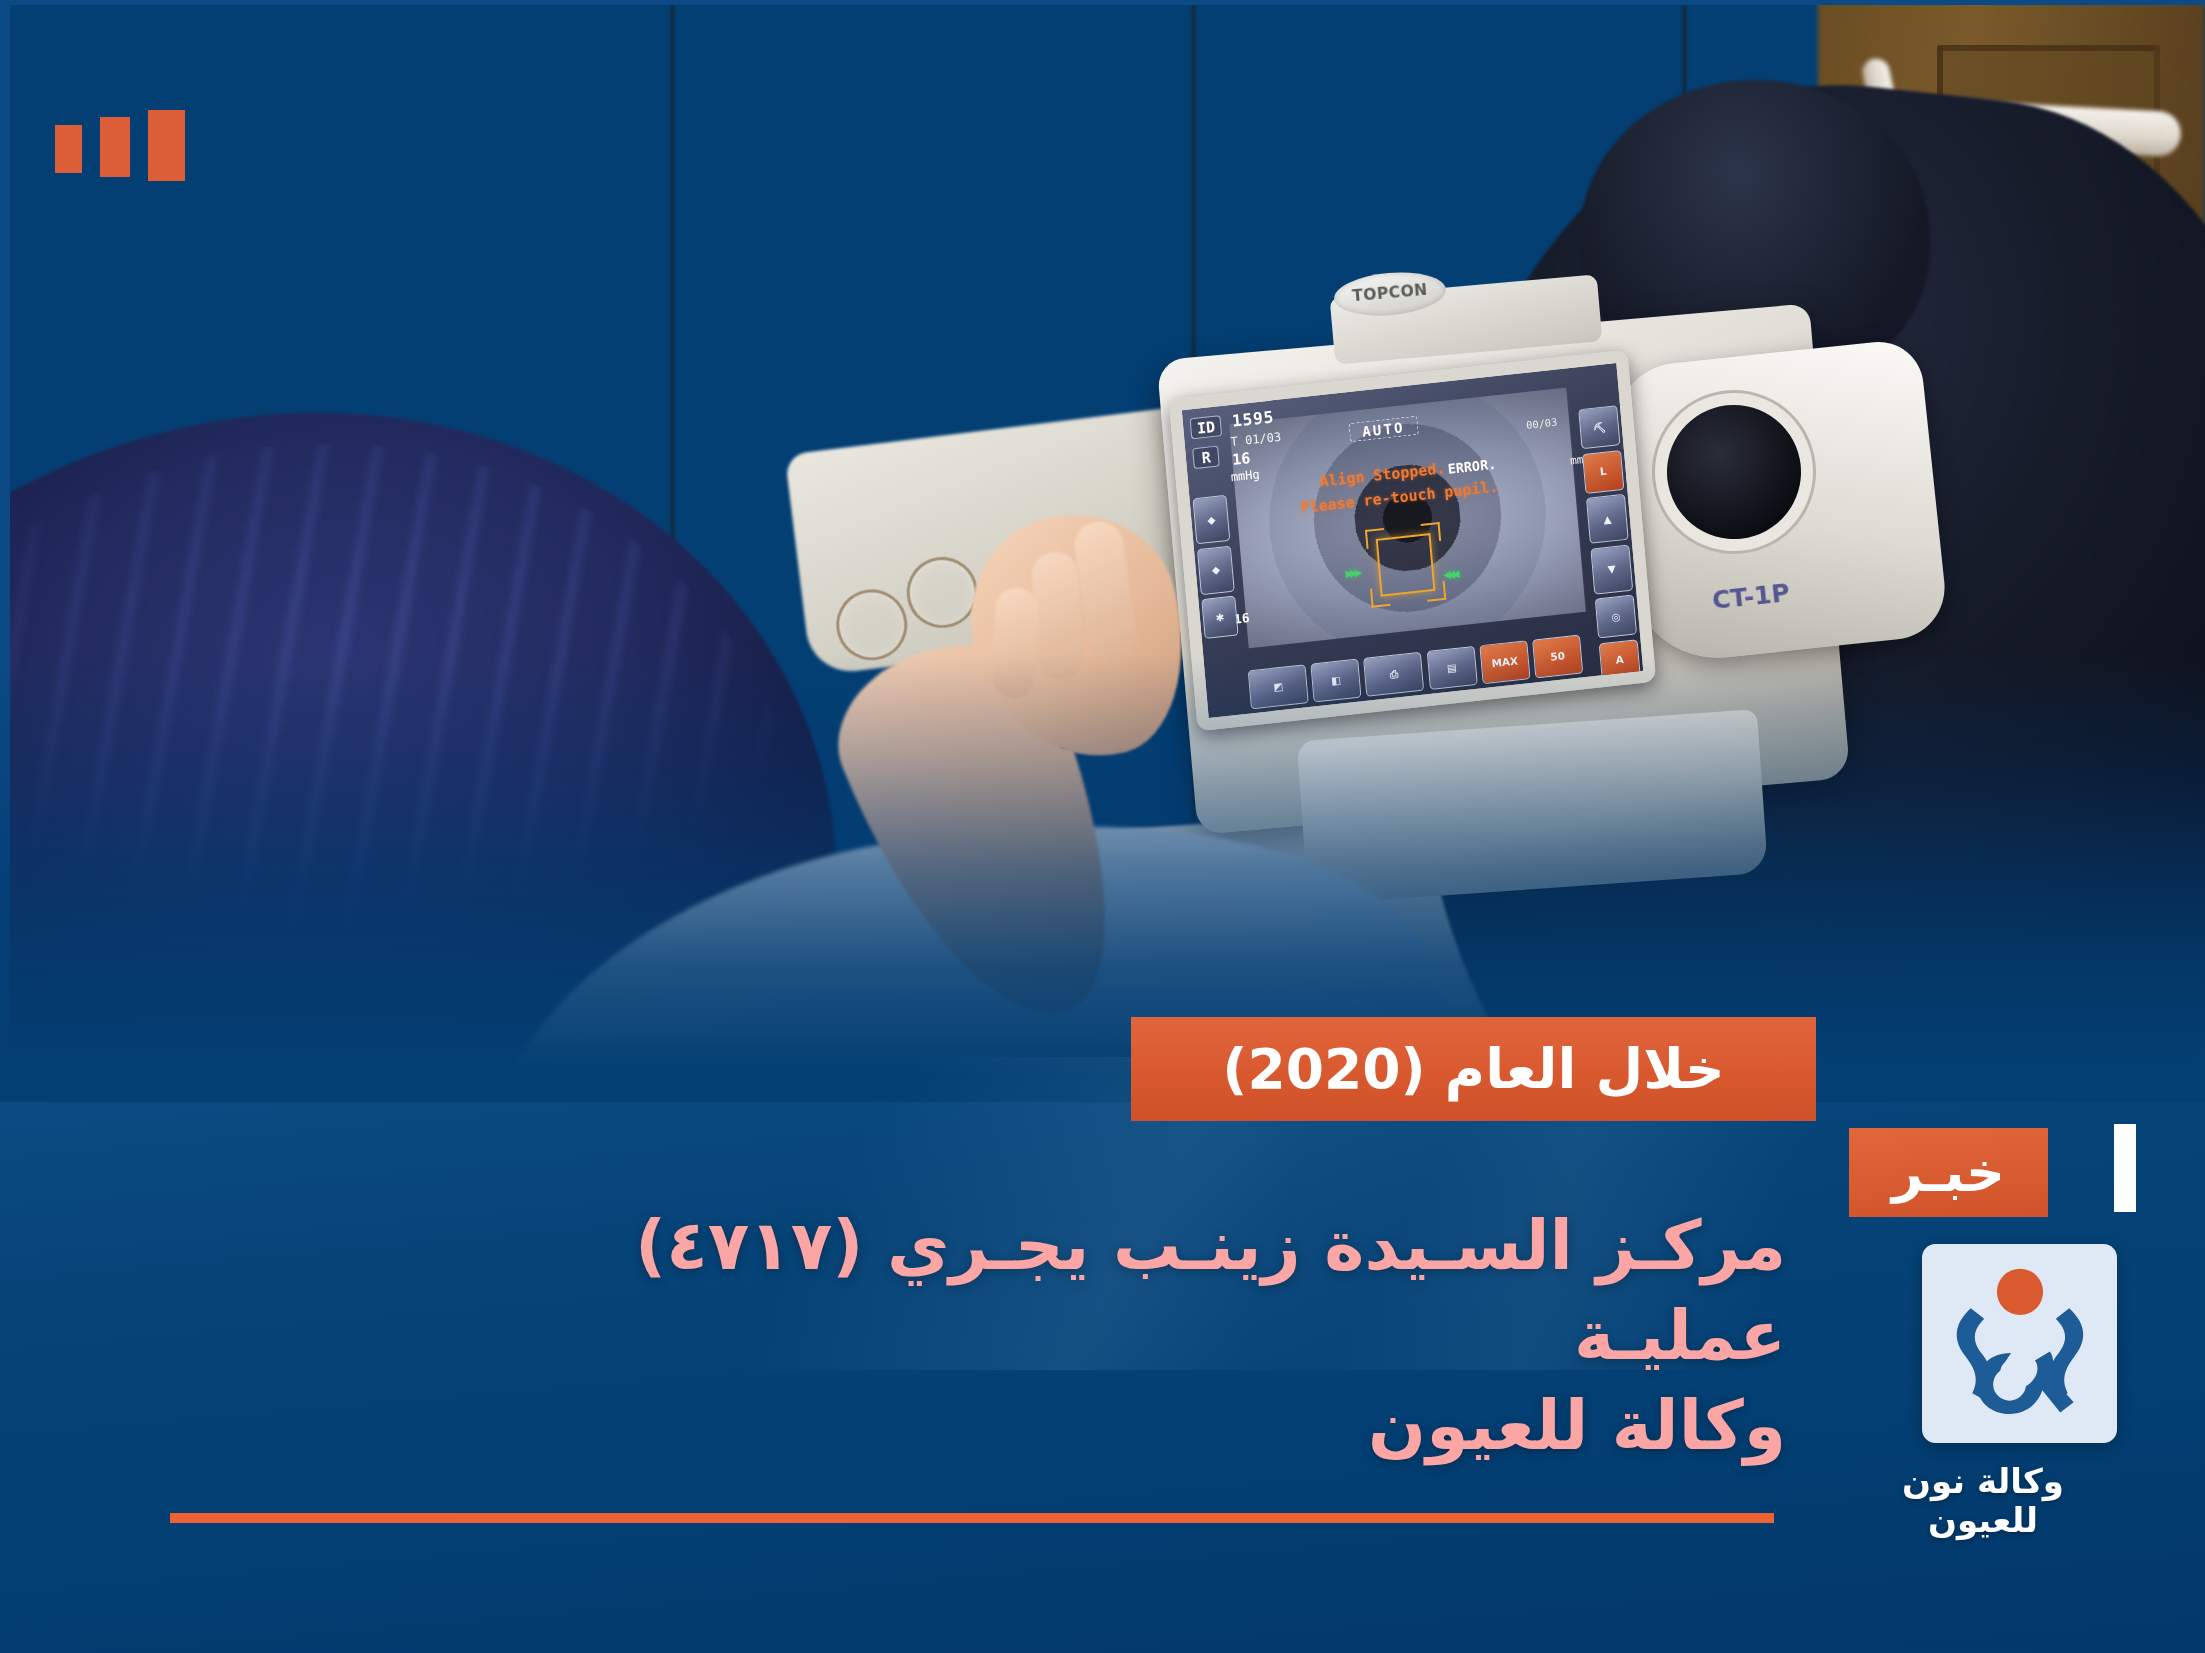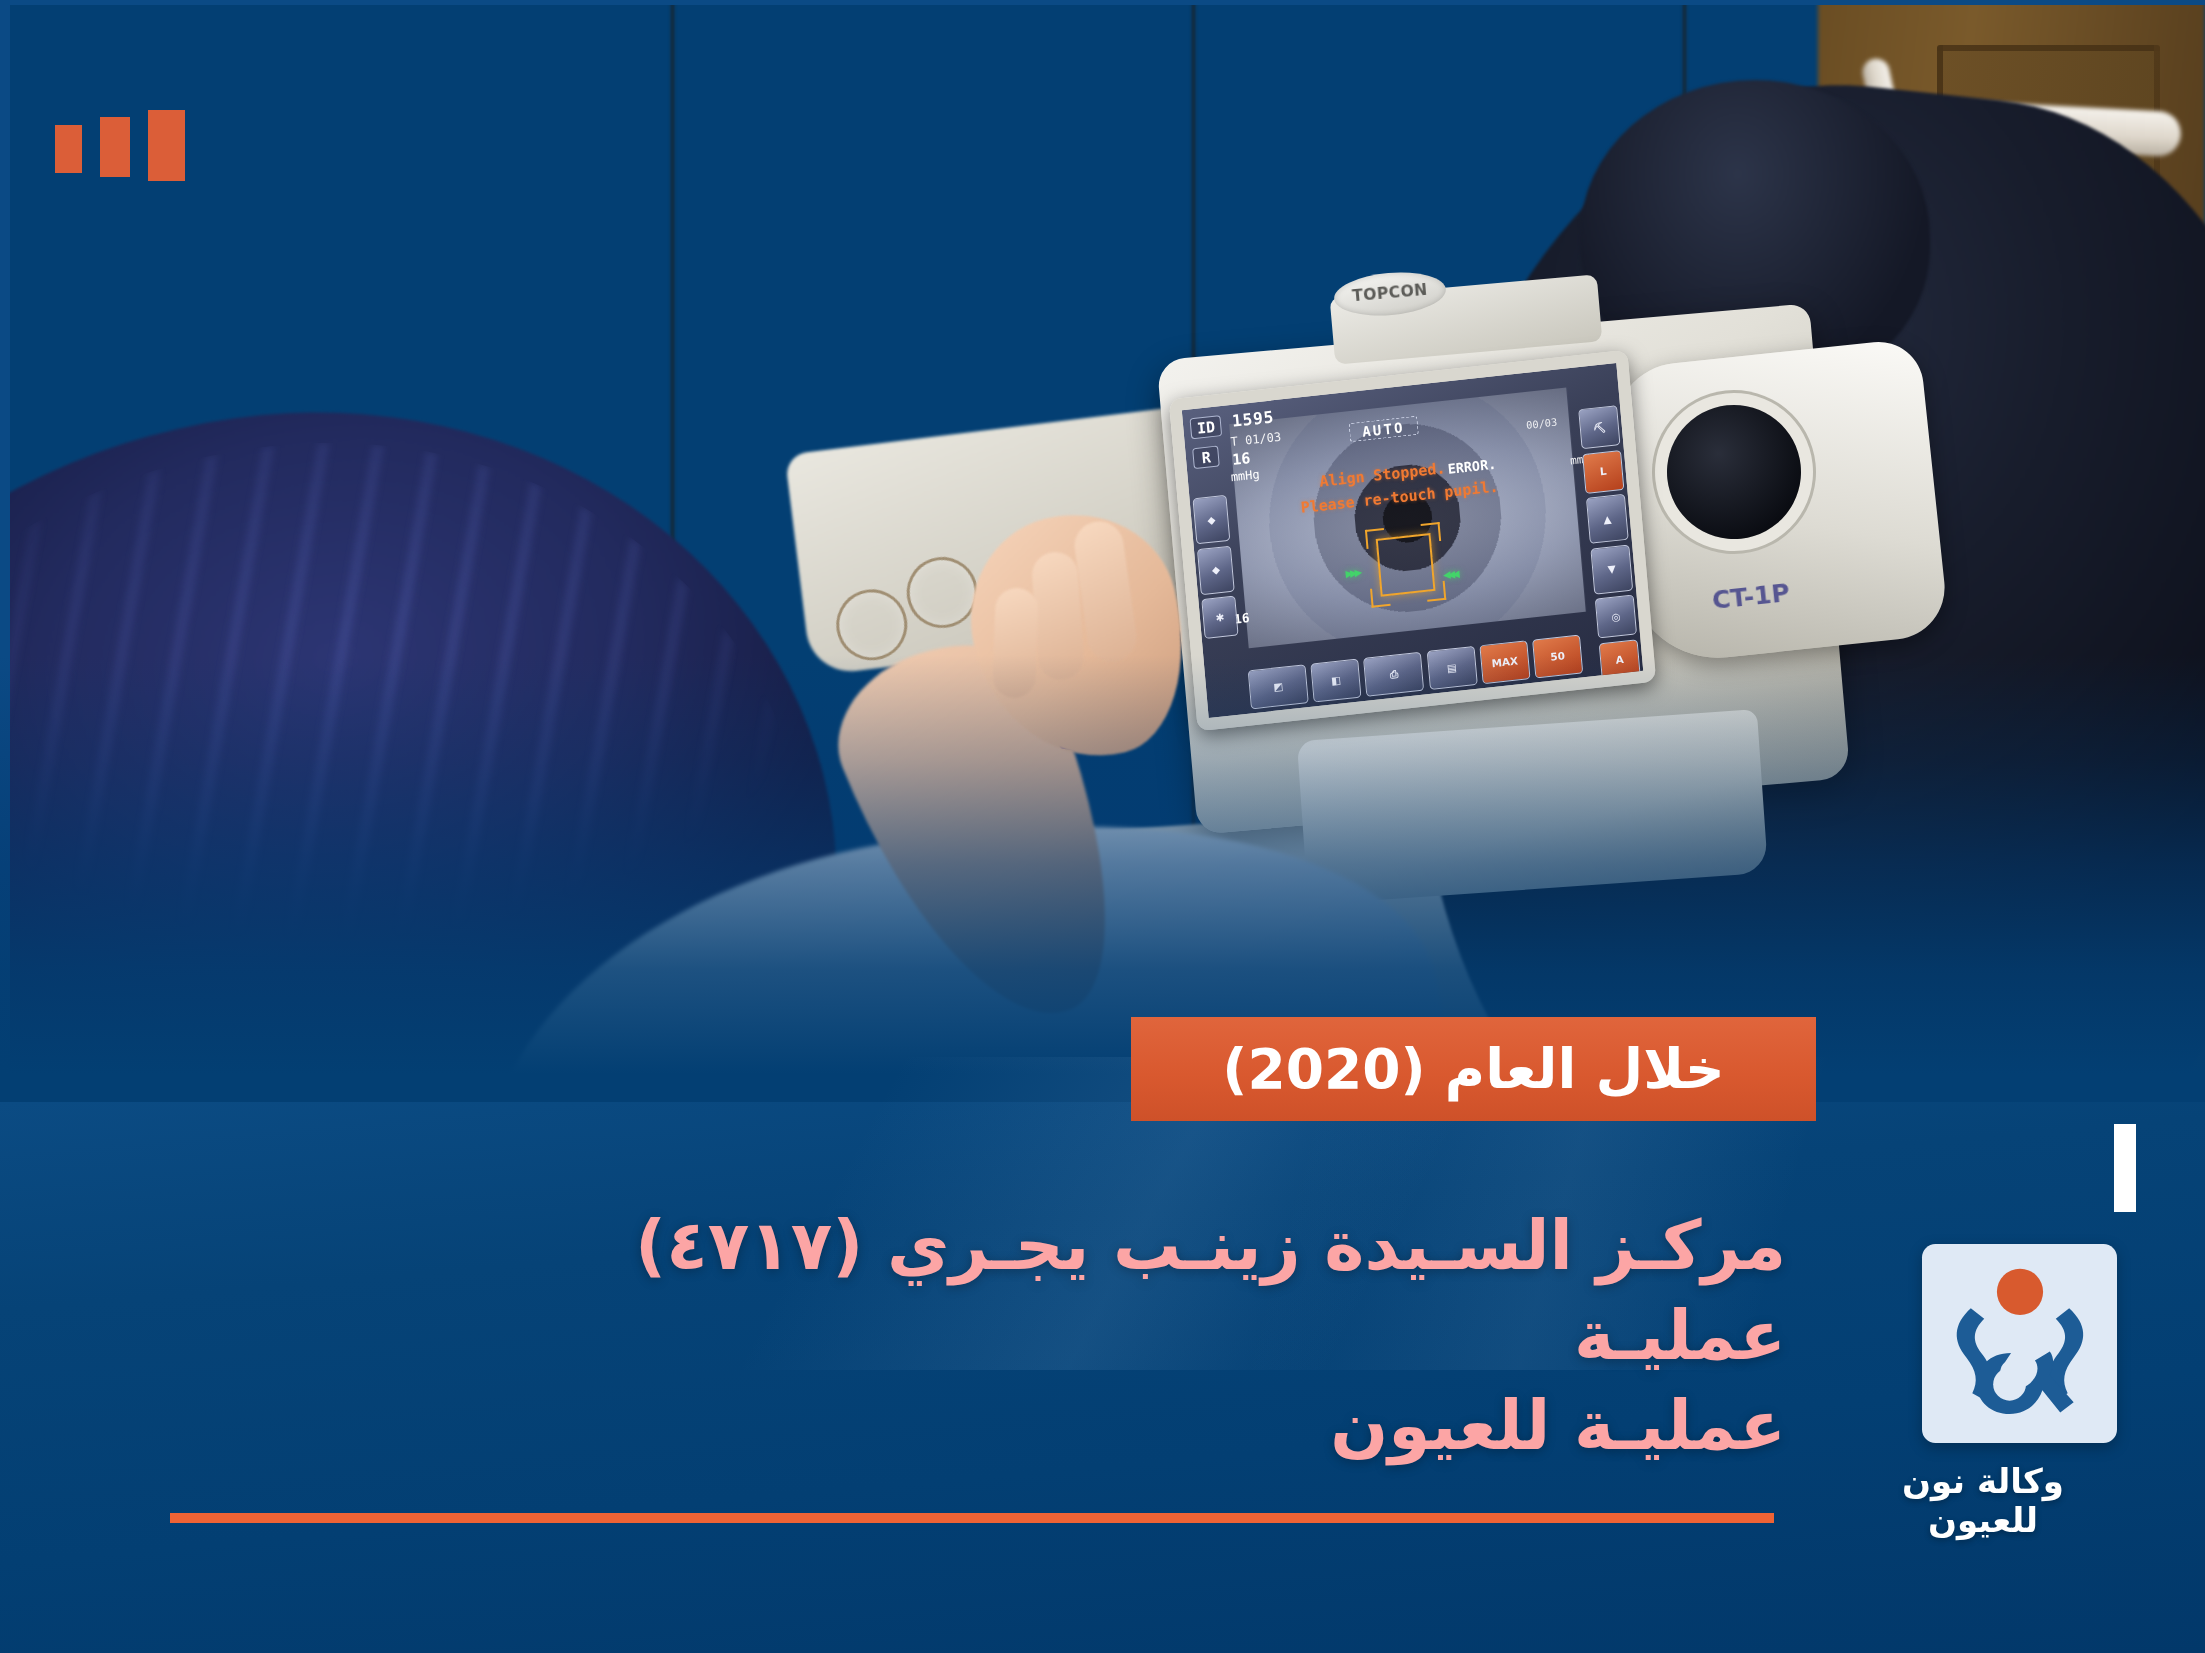--- a/index.html
+++ b/index.html
@@ -456,28 +456,31 @@
   <div class="overlay"></div>
   <div class="bottom-fill"></div>
   <div class="bottom-sheen"></div>
 
   <div class="year-banner">
     <span>خلال العام (2020)</span>
   </div>
 
   <div class="headline">
     <span class="l1">مركـز السـيدة زينـب يجـري (٤٧١٧) عمليـة</span>
-    <span class="l2">عمليـة للعيون</span>
+    <span class="l2">وكالة للعيون</span>
   </div>
 
   <div class="rule"></div>
 
   <div class="brand-block">
 
     <div class="khabar-wrap">
+      <div class="khabar">
+        <span>خبـر</span>
+      </div>
       <div class="khabar-tick"></div>
     </div>
 
     <div class="logo-card">
       <svg viewBox="0 0 212 220">
         <circle cx="106" cy="40" r="31" fill="#D85A2E"></circle>
         <path d="M40 62 C16 84 16 106 34 128 C48 146 50 160 42 176
                  L60 186 C74 162 70 142 54 122 C42 106 42 92 58 76 Z" fill="#1d5c96"></path>
         <path d="M172 62 C196 84 196 106 178 128 C164 146 162 160 170 176
                  L152 186 C138 162 142 142 158 122 C170 106 170 92 154 76 Z" fill="#1d5c96"></path>

